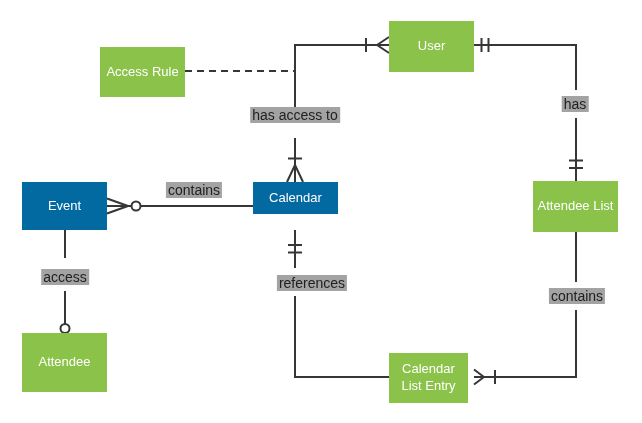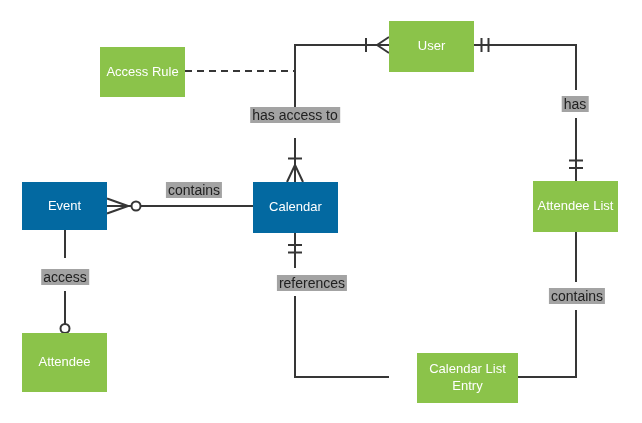--- a/index.html
+++ b/index.html
@@ -101,27 +101,27 @@
       <path class="wire" d="M288 245 H302 M288 252.5 H302"></path>
     </g>
   </svg>
 
   <div class="entity green" style="left:100px; top:47px; width:85px; height:50px;">Access Rule</div>
 
   <div class="entity green" style="left:389px; top:21px; width:85px; height:51px;">User</div>
 
   <div class="entity orange" style="left:22px; top:182px; width:85px; height:48px;">Event</div>
 
-  <div class="entity orange" style="left:253px; top:182px; width:85px; height:51px;">Calendar</div>
+  <div class="entity orange" style="left:253px; top:182px; width:85px; height:32px;">Calendar</div>
 
   <div class="entity green" style="left:533px; top:181px; width:85px; height:51px;">Attendee List</div>
 
   <div class="entity green" style="left:22px; top:333px; width:85px; height:59px;">Attendee</div>
 
-  <div class="entity green" style="left:389px; top:353px; width:101px; height:50px;margin-left:28px;">Calendar List Entry</div>
+  <div class="entity green" style="left:389px; top:353px; width:79px; height:50px;">Calendar List Entry</div>
 
   <div class="rel-label" style="left:194px; top:190px;">contains</div>
 
   <div class="rel-label" style="left:65px; top:277px;">access</div>
 
   <div class="rel-label" style="left:295px; top:115px;">has access to</div>
 
   <div class="rel-label" style="left:575px; top:104px;">has</div>
 
   <div class="rel-label" style="left:577px; top:296px;">contains</div>

